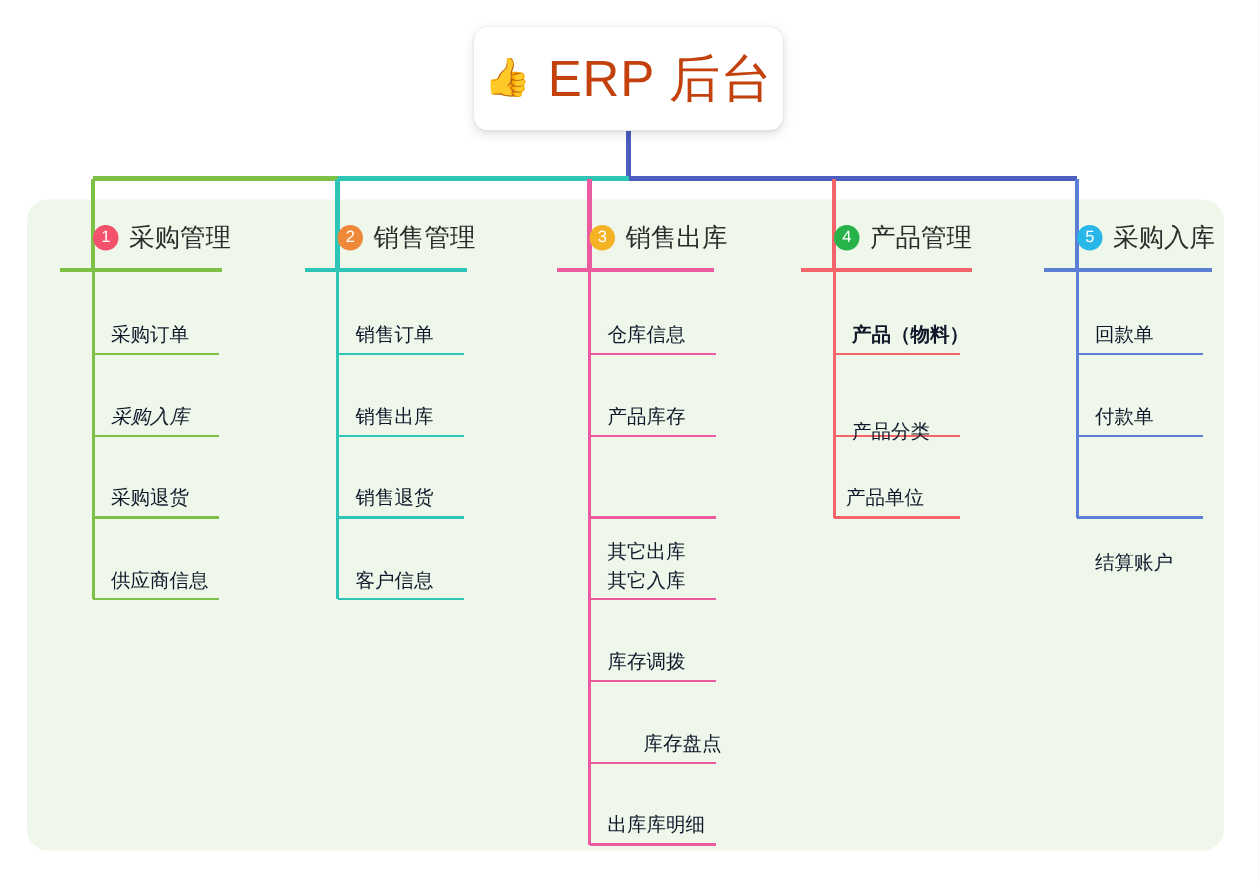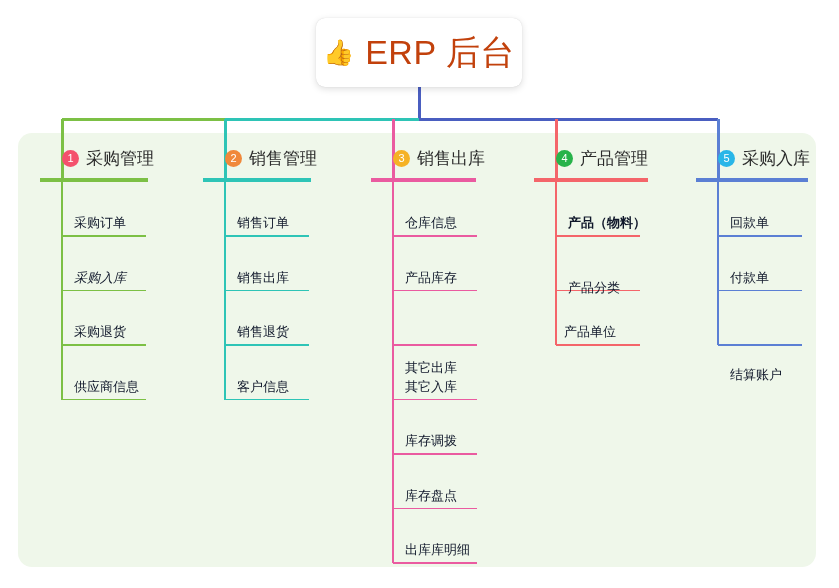--- a/index.html
+++ b/index.html
@@ -200,21 +200,21 @@
     <div class="leaf" style="left: 74px; top: 377.5px;">供应商信息</div>
     <div class="leaf" style="left: 237px; top: 214px;">销售订单</div>
     <div class="leaf" style="left: 237px; top: 268.5px;">销售出库</div>
     <div class="leaf" style="left: 237px; top: 323px;">销售退货</div>
     <div class="leaf" style="left: 237px; top: 377.5px;">客户信息</div>
     <div class="leaf" style="left: 405px; top: 214px;">仓库信息</div>
     <div class="leaf" style="left: 405px; top: 268.5px;">产品库存</div>
     <div class="leaf" style="left: 405px; top: 323px; margin-top: 36px;">其它出库</div>
     <div class="leaf" style="left: 405px; top: 377.5px;">其它入库</div>
     <div class="leaf" style="left: 405px; top: 432px;">库存调拨</div>
-    <div class="leaf" style="left: 405px; top: 486.5px;">库存盘点</div>
+    <div class="leaf" style="left: 429px; top: 486.5px;">库存盘点</div>
     <div class="leaf" style="left: 405px; top: 541px;">出库库明细</div>
     <div class="leaf" style="left: 568px; top: 214px; font-weight: bold;">产品（物料）</div>
     <div class="leaf" style="left: 568px; top: 279px; text-align: center;">产品分类</div>
     <div class="leaf" style="left: 564px; top: 323px;">产品单位</div>
     <div class="leaf" style="left: 730px; top: 214px;">回款单</div>
     <div class="leaf" style="left: 730px; top: 268.5px;">付款单</div>
     <div class="leaf" style="left: 730px; top: 323px; margin-top: 43px;">结算账户</div>
   </div>
 
 </body></html>

